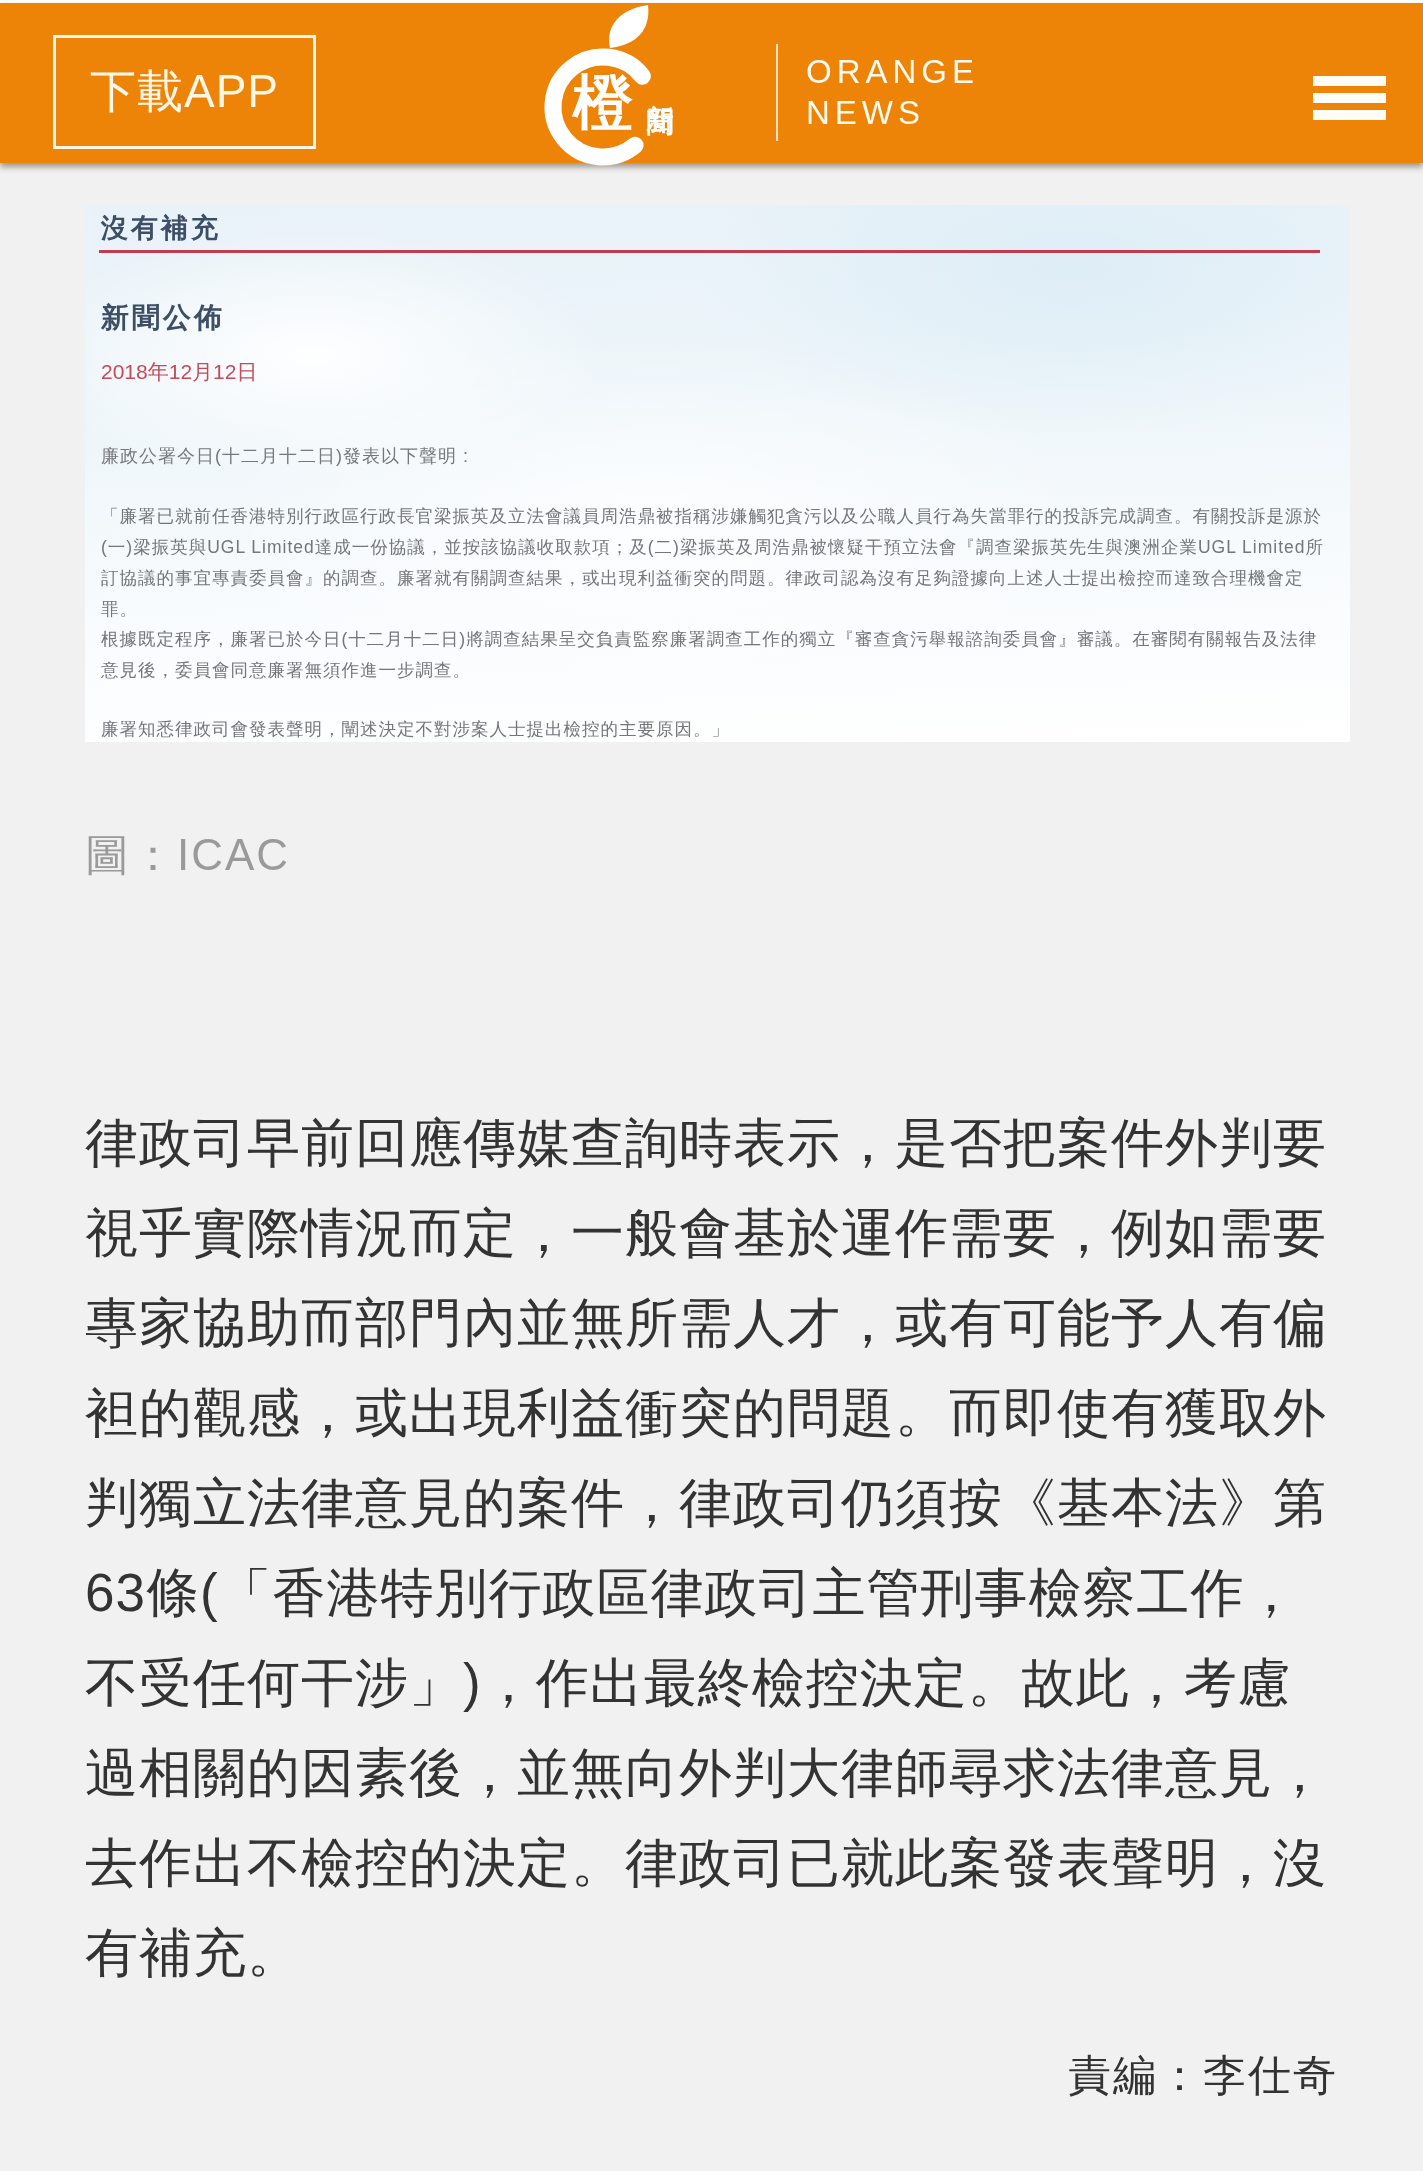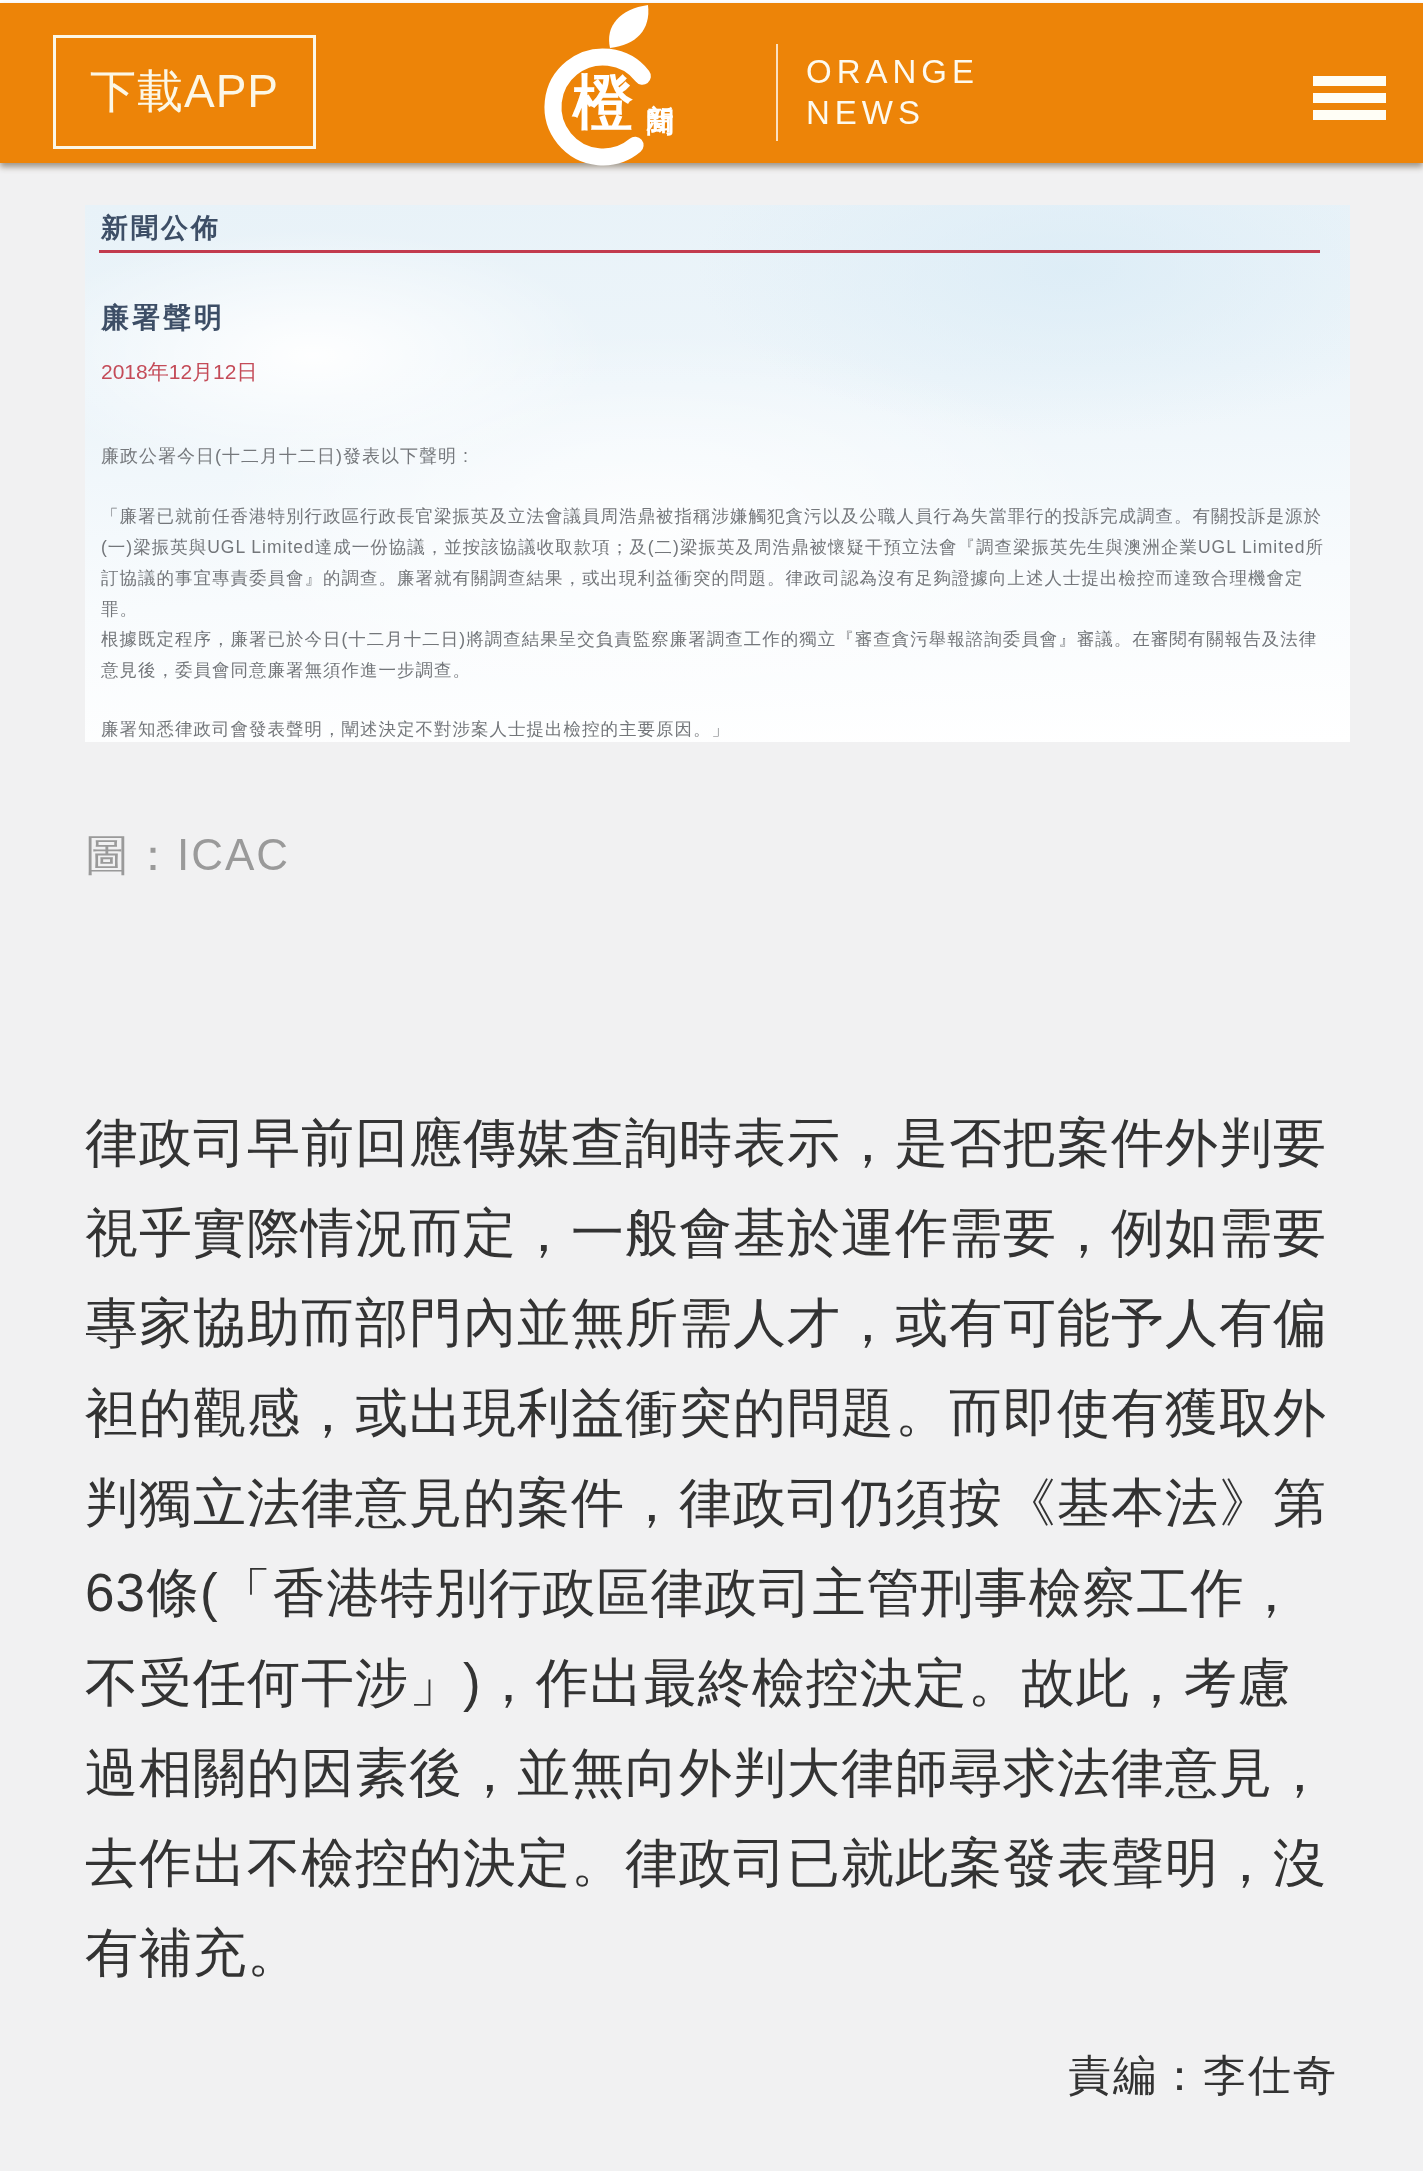--- a/index.html
+++ b/index.html
@@ -176,23 +176,23 @@
   <button class="menu-btn" aria-label="menu">
     <span class="bar"></span>
     <span class="bar"></span>
     <span class="bar"></span>
   </button>
 </header>
 
 <main>
 
   <div class="press-shot">
-    <div class="ps-title">新聞公佈</div>
+    <div class="ps-title">沒有補充</div>
     <div class="ps-rule"></div>
-    <div class="ps-subtitle">廉署聲明</div>
+    <div class="ps-subtitle">新聞公佈</div>
     <div class="ps-date">2018年12月12日</div>
     <div class="ps-intro">廉政公署今日(十二月十二日)發表以下聲明 :</div>
     <p class="ps-p ps-p1">「廉署已就前任香港特別行政區行政長官梁振英及立法會議員周浩鼎被指稱涉嫌觸犯貪污以及公職人員行為失當罪行的投訴完成調查。有關投訴是源於(一)梁振英與UGL Limited達成一份協議，並按該協議收取款項；及(二)梁振英及周浩鼎被懷疑干預立法會『調查梁振英先生與澳洲企業UGL Limited所訂協議的事宜專責委員會』的調查。廉署就有關調查結果，或出現利益衝突的問題。律政司認為沒有足夠證據向上述人士提出檢控而達致合理機會定罪。</p>
     <p class="ps-p ps-p2">根據既定程序，廉署已於今日(十二月十二日)將調查結果呈交負責監察廉署調查工作的獨立『審查貪污舉報諮詢委員會』審議。在審閱有關報告及法律意見後，委員會同意廉署無須作進一步調查。</p>
     <p class="ps-p ps-p3">廉署知悉律政司會發表聲明，闡述決定不對涉案人士提出檢控的主要原因。」</p>
   </div>
 
   <div class="caption">圖：ICAC</div>
 
   <p class="article">律政司早前回應傳媒查詢時表示，是否把案件外判要視乎實際情況而定，一般會基於運作需要，例如需要專家協助而部門內並無所需人才，或有可能予人有偏袒的觀感，或出現利益衝突的問題。而即使有獲取外判獨立法律意見的案件，律政司仍須按《基本法》第63條(「香港特別行政區律政司主管刑事檢察工作，不受任何干涉」)，作出最終檢控決定。故此，考慮過相關的因素後，並無向外判大律師尋求法律意見，去作出不檢控的決定。律政司已就此案發表聲明，沒有補充。</p>

